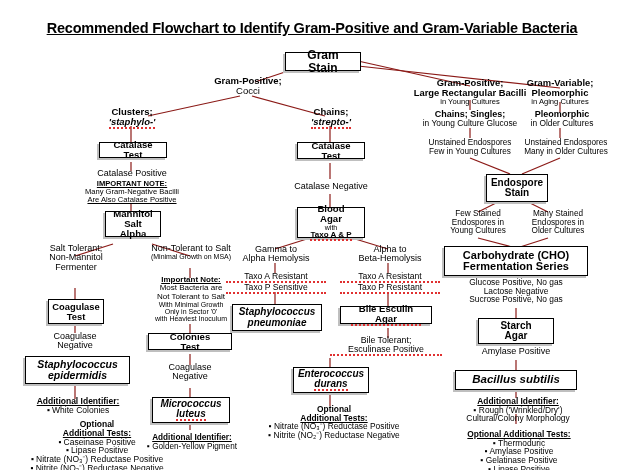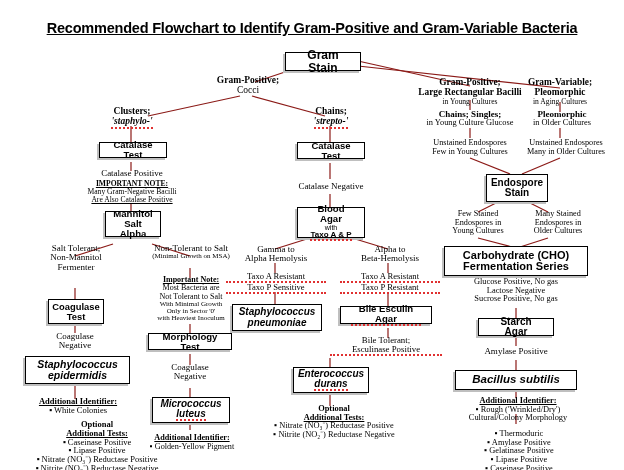--- a/index.html
+++ b/index.html
@@ -7,21 +7,21 @@
     width:624px;height:470px;
     background:#ffffff;
     font-family:"Liberation Sans", sans-serif;
     color:#000;
     overflow:hidden;
     position:relative;
   }
   #stage{position:relative;width:624px;height:470px;margin-top:16px;}
   svg.lines{position:absolute;left:0;top:0;width:624px;height:470px;pointer-events:none;}
 
-  .t{position:absolute;text-align:center;line-height:1.04;white-space:nowrap;font-family:Liberation Serif, serif;}
+  .t{position:absolute;text-align:center;line-height:1.04;white-space:nowrap;}
 
   .title{
     position:absolute;left:0;top:4px;width:624px;text-align:center;
     font-size:14.5px;font-weight:bold;letter-spacing:-0.2px;
     text-decoration:underline;
   }
 
   .box{
     position:absolute;background:#fff;border:1.3px solid #000;
     box-shadow:-2px 2px 0 0 #bfbfbf;
@@ -189,21 +189,21 @@
     <div class="bold und">Additional Tests:</div>
     <div>▪ Caseinase Positive</div>
     <div>▪ Lipase Positive</div>
     <div>▪ Nitrate (NO₃⁻) Reductase Positive</div>
     <div>▪ Nitrite (NO₂⁻) Reductase Negative</div>
     <div>▪ DNase Negative or Weak</div>
     <div class="red">▪Gamma to Alpha Hemolysis</div>
   </div>
 
   <div class="box" style="left:148px;top:317px;width:84px;height:17px;font-size:9.6px;">
-    <span class="l1">Morphology Test</span>
+    <span class="l1">Colonies Test</span>
   </div>
 
   <div class="t" style="left:148px;top:347px;width:84px;font-size:9px;">
     <div>Coagulase</div>
     <div>Negative</div>
   </div>
 
   <div class="box" style="left:152px;top:381px;width:78px;height:26px;font-size:10px;">
     <span class="ital">Micrococcus</span>
     <span class="ital sq">luteus</span>
@@ -332,39 +332,40 @@
     <span class="l1">Carbohydrate (CHO)</span>
     <span class="l2">Fermentation Series</span>
   </div>
 
   <div class="t" style="left:444px;top:262px;width:144px;font-size:8.4px;">
     <div>Glucose Positive, No gas</div>
     <div>Lactose Negative</div>
     <div>Sucrose Positive, No gas</div>
   </div>
 
-  <div class="box" style="left:478px;top:302px;width:76px;height:18px;font-size:10px;justify-content:center;">
+  <div class="box" style="left:478px;top:302px;width:76px;height:26px;font-size:10px;justify-content:center;">
     <span class="l1">Starch Agar</span>
   </div>
 
   <div class="t" style="left:460px;top:331px;width:112px;font-size:9px;">
     <div>Amylase Positive</div>
   </div>
 
   <div class="box" style="left:455px;top:354px;width:122px;height:20px;font-size:11.5px;">
     <span class="ital">Bacillus subtilis</span>
   </div>
 
   <div class="t" style="left:436px;top:381px;width:164px;font-size:8.4px;">
     <div class="bold und">Additional Identifier:</div>
     <div>▪ Rough ('Wrinkled/Dry')</div>
     <div>Cultural/Colony Morphology</div>
   </div>
 
   <div class="t" style="left:430px;top:414px;width:178px;font-size:8.4px;">
+    <div class="bold und">Optional Additional Tests:</div>
     <div>▪ Thermoduric</div>
     <div>▪ Amylase Positive</div>
     <div>▪ Gelatinase Positive</div>
     <div>▪ Lipase Positive</div>
     <div>▪ Caseinase Positive</div>
     <div class="red sq" style="display:inline-block;">▪Beta hemolysis</div>
     
   </div>
 
 </div>

